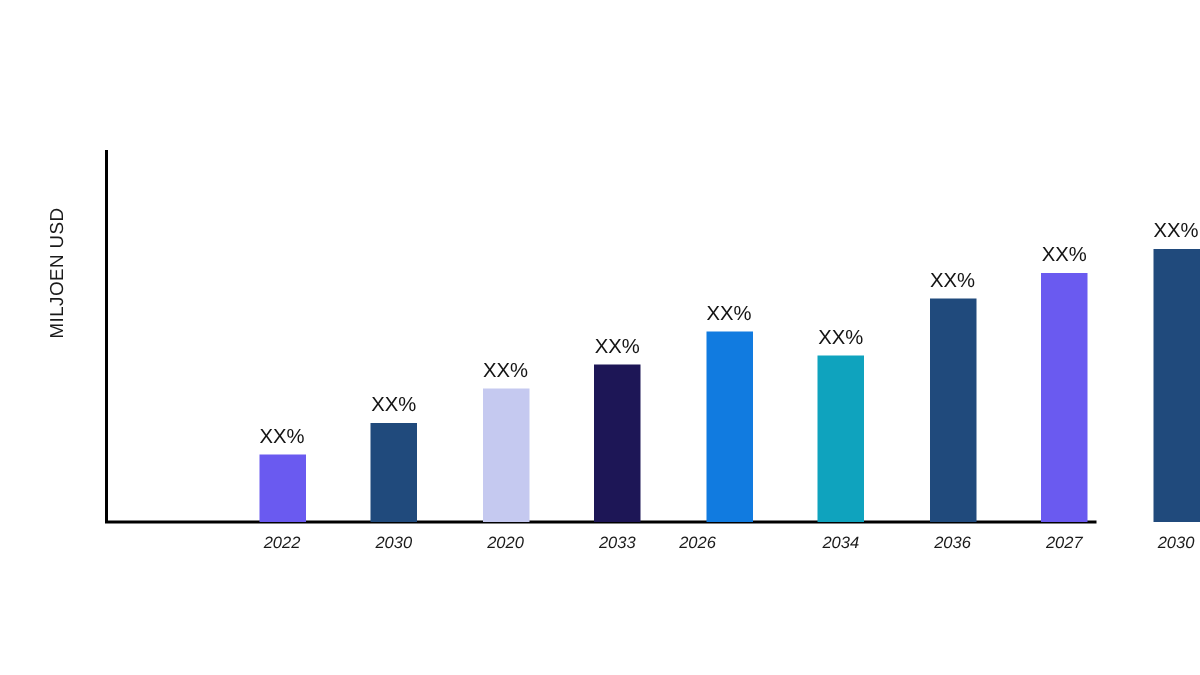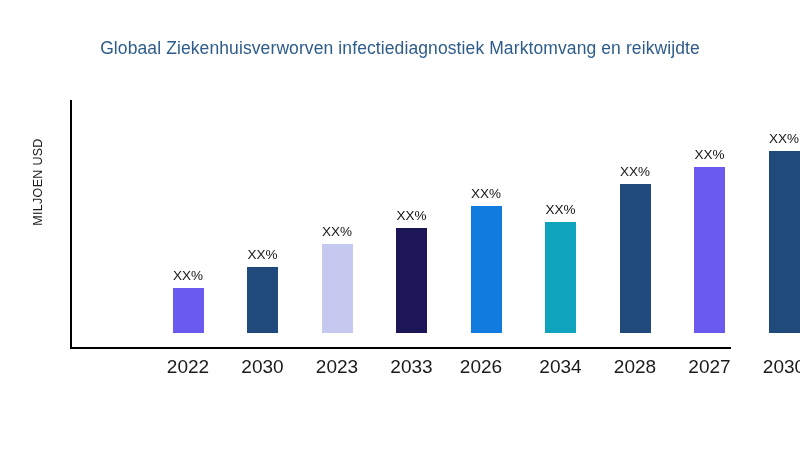--- a/index.html
+++ b/index.html
@@ -67,21 +67,21 @@
     left: 0;
     top: 247px;
     width: 661px;
     height: 1.6px;
     background: #000000;
   }
 
   
   .bar-group {
     position: absolute;
-    bottom: 15px;
+    bottom: 0;
     width: 31px;
     margin-top: 16px;
   }
   .bar {
     width: 31px;
     border: 0;
   }
   .bar-value {
     position: absolute;
     bottom: 100%;
@@ -90,22 +90,23 @@
     margin-bottom: 5px;
     font-size: 13.5px;
     color: #141414;
     white-space: nowrap;
   }
   .tick-label {
     position: absolute;
     top: 256px;
     width: 70px;
     text-align: center;
-    font-size: 19px;
+    font-size: 11px;
     color: #1a1a1a;
+    font-style: italic;
   }
 
   
   #growth-annotation {
     position: absolute;
     left: 150px;
     top: 141px;
     font-size: 14.5px;
     color: #ee2222;
     white-space: nowrap;
@@ -120,21 +121,20 @@
     text-align: center;
     font-size: 12.5px;
     color: #33373b;
   }
 </style>
 </head>
 <body>
 
 <div id="chart-root">
 
-  <div id="chart-title">Globaal Ziekenhuisverworven infectiediagnostiek Marktomvang en reikwijdte</div>
 
   <div id="y-axis-label">MILJOEN USD</div>
 
   <div id="plot-area">
     <div id="axis-y-line"></div>
     <div id="axis-x-line"></div>
     <div id="bars-layer">
         <div class="bar-group" style="left: 102.5px;">
           <span class="bar-value">XX%</span>
           <div class="bar" style="height: 44.6371px; background: rgb(106, 90, 240);"></div>
@@ -168,25 +168,25 @@
           <div class="bar" style="height: 165.653px; background: rgb(106, 90, 240);"></div>
         </div>
         <div class="bar-group" style="left: 698.5px;">
           <span class="bar-value">XX%</span>
           <div class="bar" style="height: 181.524px; background: rgb(32, 74, 124);"></div>
         </div>
       </div>
     <div id="ticks-layer">
         <div class="tick-label" style="left: 83px;">2022</div>
         <div class="tick-label" style="left: 157.5px;">2030</div>
-        <div class="tick-label" style="left: 232px;">2023</div>
+        <div class="tick-label" style="left: 232px;">2020</div>
         <div class="tick-label" style="left: 306.5px;">2033</div>
-        <div class="tick-label" style="left: 376px;">2026</div>
+        <div class="tick-label" style="left: 360px;">2026</div>
         <div class="tick-label" style="left: 455.5px;">2034</div>
-        <div class="tick-label" style="left: 530px;">2028</div>
+        <div class="tick-label" style="left: 530px;">2036</div>
         <div class="tick-label" style="left: 604.5px;">2027</div>
         <div class="tick-label" style="left: 679px;">2030</div>
       </div>
   </div>
 
 
 
 </div>
 
 </body></html>

